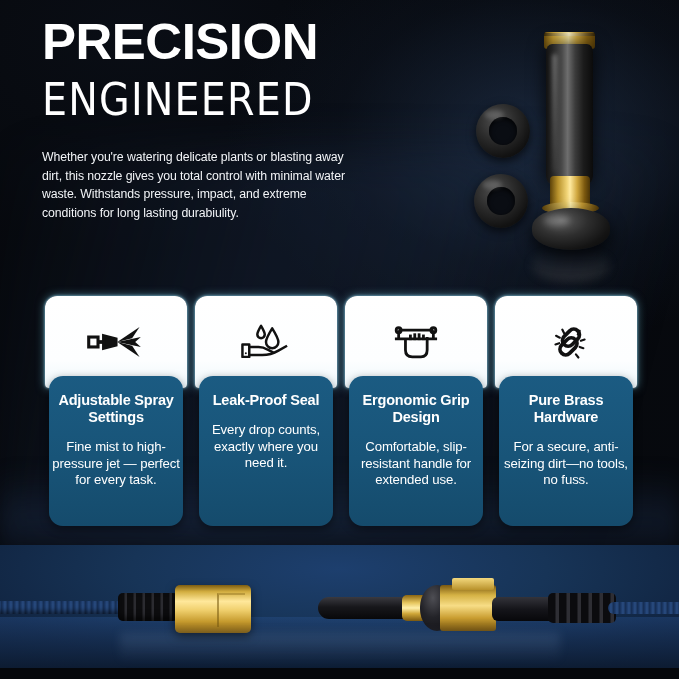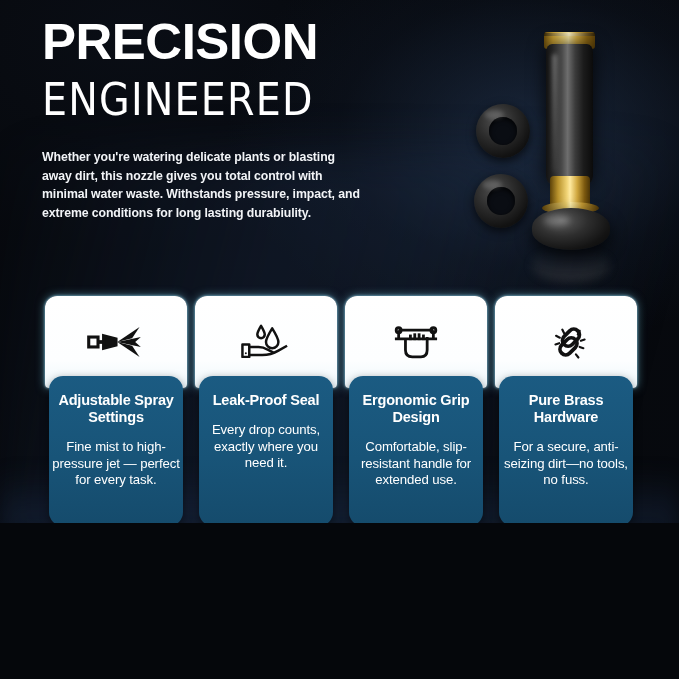--- a/index.html
+++ b/index.html
@@ -2,21 +2,21 @@
 <html><head>
 <meta charset="utf-8">
 <style>
   * { margin:0; padding:0; box-sizing:border-box; }
   html,body { width:679px; height:679px; overflow:hidden; }
   body {
     font-family:"Liberation Sans", sans-serif;
     background:#05070b;
     position:relative;
   }
-  .stage { position:absolute; inset:0; width:679px; height:523px; overflow:hidden; }
+  .stage { position:absolute; inset:0; width:679px; height:668px; overflow:hidden; }
 
   
   .hero {
     position:absolute; left:0; top:0; width:679px; height:545px;
     background:
       radial-gradient(ellipse 420px 300px at 78% 24%, rgba(40,62,95,.55) 0%, rgba(20,32,52,.25) 45%, rgba(0,0,0,0) 72%),
       radial-gradient(ellipse 520px 360px at 20% 6%, rgba(10,14,22,.9) 0%, rgba(6,8,12,.95) 60%),
       linear-gradient(160deg,#060709 0%,#080c13 20%,#0c131f 45%,#101a2b 66%,#121d30 84%,#0e1725 100%);
   }
   .hero-sheen {
@@ -38,21 +38,21 @@
     font-family:"Liberation Sans Narrow","Liberation Sans",sans-serif;
     transform:scaleX(1.02); transform-origin:left center;
   }
   .h-light {
     font-size:44px; line-height:1.08; color:#fff; font-weight:300;
     letter-spacing:1.2px; margin-top:10px;
     font-family:"DejaVu Sans Condensed","Liberation Sans",sans-serif;
   }
   .body-copy {
     position:absolute; left:42px; top:148px; width:320px;
-    font-size:12.3px; line-height:1.52; color:#f2f4f7; font-weight:bold;
+    font-size:12.3px; line-height:1.52; color:#f2f4f7; font-weight:normal;
     letter-spacing:-0.1px;
   }
 
   
   .product { position:absolute; left:460px; top:12px; width:219px; height:262px; }
 
   .noz-body {
     position:absolute; left:86px; top:32px; width:47px; height:140px;
     border-radius:6px/8px;
     background:linear-gradient(90deg,#121212 0%,#222 12%,#4a4a4a 34%,#6e6e6e 46%,#3b3b3b 62%,#1b1b1b 80%,#0b0b0b 100%);

